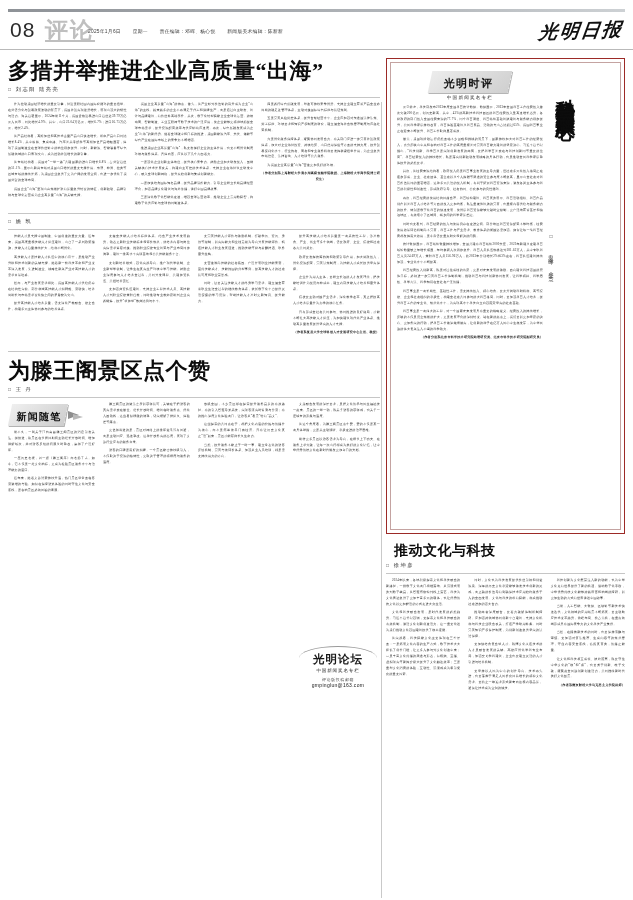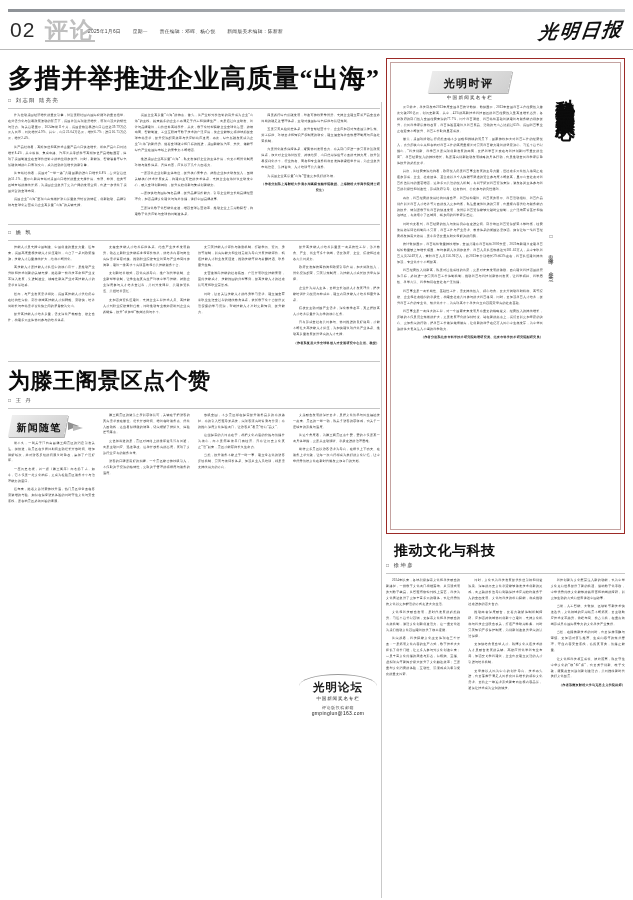--- a/index.html
+++ b/index.html
@@ -49,22 +49,22 @@
   .page { position: relative; width: 633px; height: 850px; padding: 4px 8px 0 8px; }
   .left-zone { position: absolute; left: 8px; top: 4px; width: 372px; }
   .right-zone { position: absolute; left: 386px; top: 4px; width: 239px; }
   .vline {
     position: absolute; top: 52px; left: 381px; width: 1px; height: 796px;
     background: #c9c9c9;
   }
 
   
   .hl-main {
-    font-size: 26px; font-weight: 700; letter-spacing: .5px;
-    line-height: 1.18; color: #0c0c0c; margin: 10px 0 2px 0;
+    font-size: 22px; font-weight: 700; letter-spacing: .5px;
+    line-height: 1.18; color: #0c0c0c; margin: 4px 0 2px 0;
     font-family: "Liberation Serif", "DejaVu Serif", serif;
   }
   .hl-second {
     font-size: 23px; font-weight: 700; letter-spacing: .5px;
     line-height: 1.2; color: #0c0c0c; margin: 6px 0 2px 0;
   }
   .hl-third {
     font-size: 22px; font-weight: 700; letter-spacing: .5px;
     line-height: 1.2; color: #0c0c0c; margin: 6px 0 2px 0;
   }
@@ -171,21 +171,21 @@
     content: ""; position: absolute; left: 5px; top: 4px;
     width: 0; height: 0; border-left: 10px solid #b9b9b9;
     border-top: 3px solid transparent; border-bottom: 3px solid transparent;
   }
 </style>
 </head>
 <body>
 
 <div class="masthead">
   <div class="top-rule"></div>
-  <div class="page-num">02</div>
+  <div class="page-num">08</div>
   <div class="section-name">评论</div>
   <div class="issue-meta">
     <span>2025年1月6日</span>
     <span>星期一</span>
     <span>责任编辑：邓晖、杨心悦</span>
     <span>新闻版美术编辑：陈新新</span>
   </div>
   <div class="paper-logo">光明日报</div>
 </div>
 
@@ -352,21 +352,21 @@
           <p class="para">科技创新为文化繁荣注入新的动能，也为中华文化走向世界提供了新的机遇。借助数字化手段，中华优秀传统文化能够跨越语言和地域的障碍，以更加生动的方式向世界讲述中国故事。</p>
           <p class="para">当前，人工智能、大数据、区块链等新技术快速迭代，文化领域的应用场景不断拓展。要主动顺应技术变革趋势，前瞻布局、抢占先机，在重点领域形成具有国际竞争力的文化科技产业集群。</p>
           <p class="para">当然，在拥抱新技术的同时，也要保持清醒与审慎。要加强对算法推荐、生成内容等的规范管理，守住内容安全底线，弘扬真善美，传播正能量。</p>
           <p class="para">让文化和科技相互成就、彼此照亮，既要守住中华文化的“根”和“魂”，也要勇于创新、敢于突破，凝聚起全民族创新创造活力，共同描绘新时代美好文化图景。</p>
           <p class="para attrib-right">（作者系南京财经大学马克思主义学院讲师）</p>
         </div>
       </div>
     </div>
   </div>
 
-  <div style="position:absolute; left:292px; top:620px; width:92px;">
+  <div style="position:absolute; left:292px; top:592px; width:92px;">
     <div class="forum-logo">
       <div class="forum-arc"></div>
       <div class="forum-title">光明论坛</div>
       <div class="forum-sub">中国新闻奖名专栏</div>
       <div class="forum-mail-label">评论版投稿邮箱</div>
       <div class="forum-mail">gmpinglun@163.com</div>
     </div>
   </div>
 
 </div>

